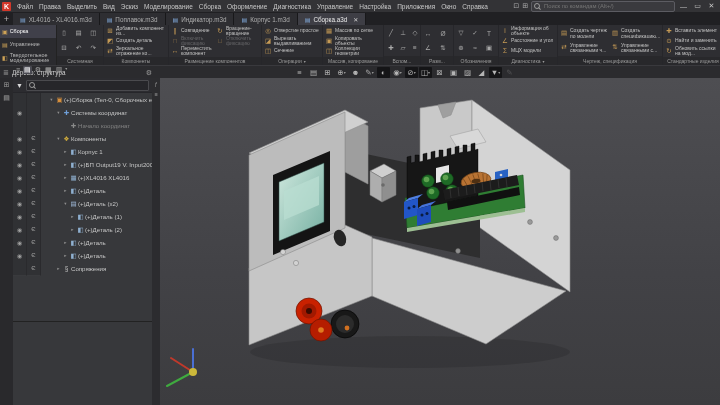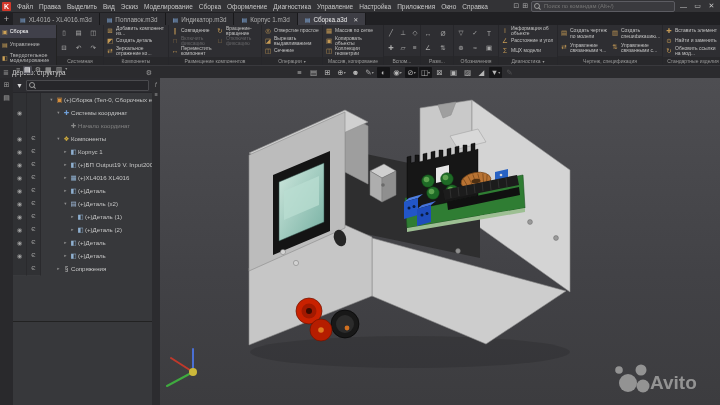--- a/index.html
+++ b/index.html
@@ -670,31 +670,20 @@
     </g>
 
     <g stroke-width="2" stroke-linecap="round">
       <line x1="33" y1="294" x2="33" y2="271" stroke="#4a6fd4"></line>
       <line x1="33" y1="294" x2="11" y2="280" stroke="#c0392b"></line>
       <line x1="33" y1="294" x2="7" y2="308" stroke="#3faa3f"></line>
       <circle cx="33" cy="294" r="4" fill="#ccb83a" stroke="none"></circle>
     </g>
   </svg>
 
-  <div class="watermark">
-    <svg width="98" height="36" viewBox="0 0 98 36">
-      <g fill="#939393">
-        <circle cx="14" cy="23" r="9"></circle>
-          <circle cx="27" cy="10" r="5.5"></circle>
-        <circle cx="5" cy="10" r="3.8"></circle>
-          <circle cx="29" cy="26" r="6.5"></circle>
-      </g>
-      <text x="36" y="29" font-size="19" font-weight="bold" fill="#939393" font-family="Liberation Sans, DejaVu Sans, sans-serif">Avito</text>
-    </svg>
-  </div>
 </div>
 
 <div style="position: absolute; left: 15px; top: 66px; display: flex; gap: 2px; z-index: 5;">
     <span style="font-size: 7px; color: rgb(168, 168, 168); padding: 0px 1px;">≡</span>
     <span style="font-size: 7px; padding: 0px 1px; background: rgb(74, 74, 82); color: rgb(255, 255, 255); border-radius: 1px;">▤</span>
     <span style="font-size: 7px; color: rgb(168, 168, 168); padding: 0px 1px;">⚙</span>
     <span style="font-size: 7px; color: rgb(168, 168, 168); padding: 0px 1px;">▦</span>
     <span style="font-size: 7px; color: rgb(168, 168, 168); padding: 0px 1px;">▥</span>
     <span class="dd">▾</span>
   </div>

